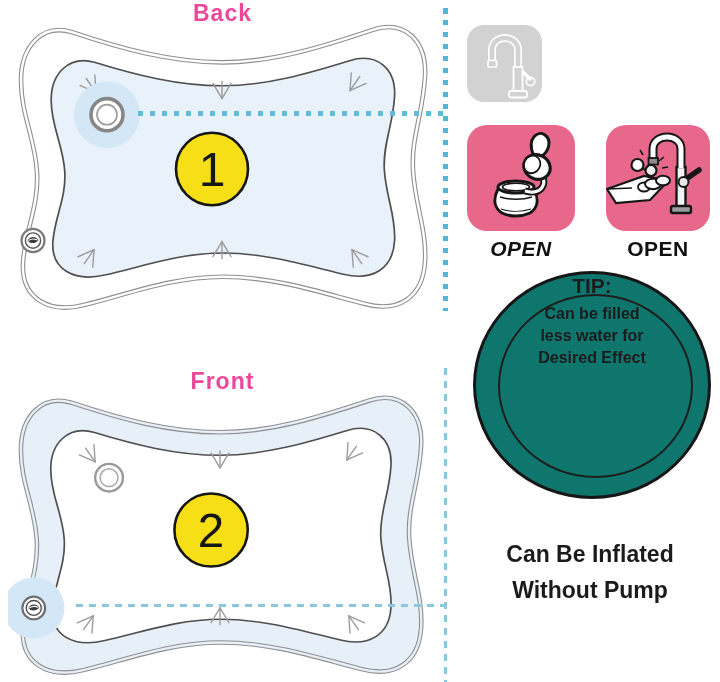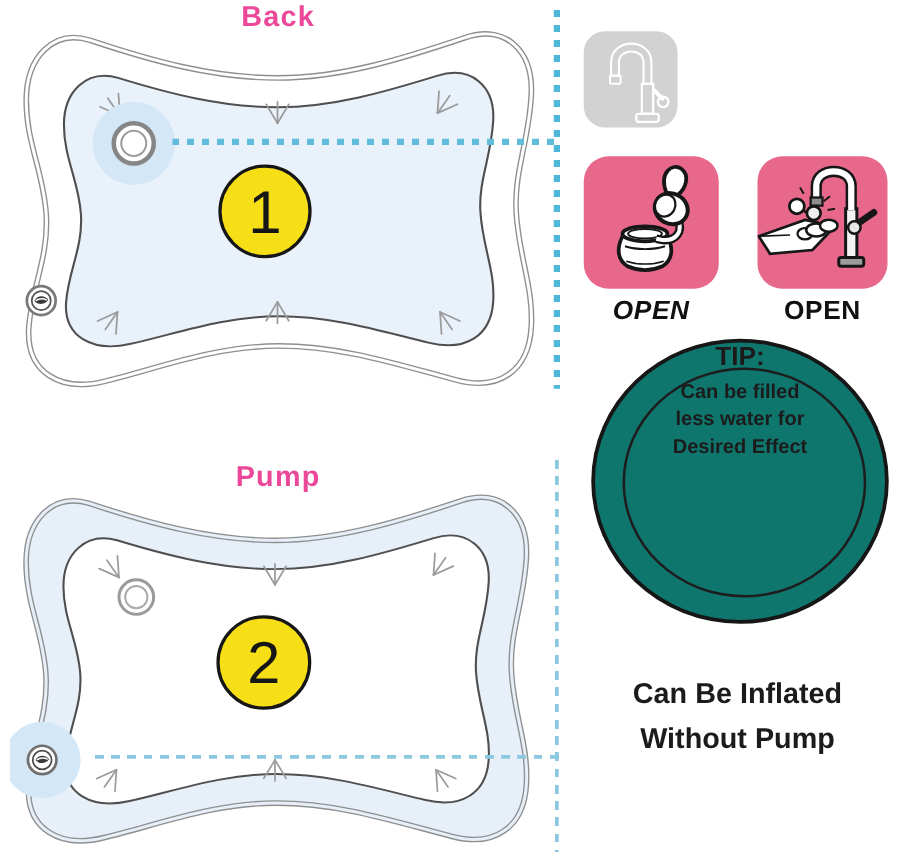--- a/index.html
+++ b/index.html
@@ -84,21 +84,21 @@
       <path d="M-5.5,0 C-3,-4.5 3,-4.5 5.5,-0.5 C3,3.5 -3,3.5 -5.5,0 Z" transform="translate(25,229)" fill="#3a3a3a"></path>
       <path d="M-4.5,0 C-1.5,-2 1.5,-2 4.5,-0.5" transform="translate(25,229)" stroke="#ffffff" stroke-width="1.1" fill="none"></path>
     </g>
 
     <g>
       <circle cx="204" cy="158" r="36" fill="#f6df17" stroke="#161616" stroke-width="2.6"></circle>
       <text x="204" y="175" text-anchor="middle" font-size="48" font-weight="400" fill="#161616">1</text>
     </g>
   </svg>
 
-  <div class="abs view-title" style="top:368px;">Pump</div>
+  <div class="abs view-title" style="top:368px;">Front</div>
 
   <svg class="abs" style="left:8px;top:381px;z-index:1" width="424" height="296" viewBox="0 0 428 300" preserveAspectRatio="none">
     <use href="#matPath" fill="#e7f0f9" stroke="#8f8f8f" stroke-width="4.6"></use>
     <use href="#matPath" fill="none" stroke="#e7f0f9" stroke-width="2.4"></use>
     <use href="#matPath" fill="#ffffff" stroke="#4f4f4f" stroke-width="2" transform="translate(214,158) scale(0.85,0.78) translate(-214,-158)"></use>
     <use href="#crease" transform="translate(214,88)"></use>
     <use href="#crease" transform="translate(88,82) rotate(-35)"></use>
     <use href="#crease" transform="translate(342,80) rotate(35)"></use>
     <use href="#crease" transform="translate(214,230) rotate(180)"></use>
     <use href="#crease" transform="translate(86,238) rotate(215)"></use>

